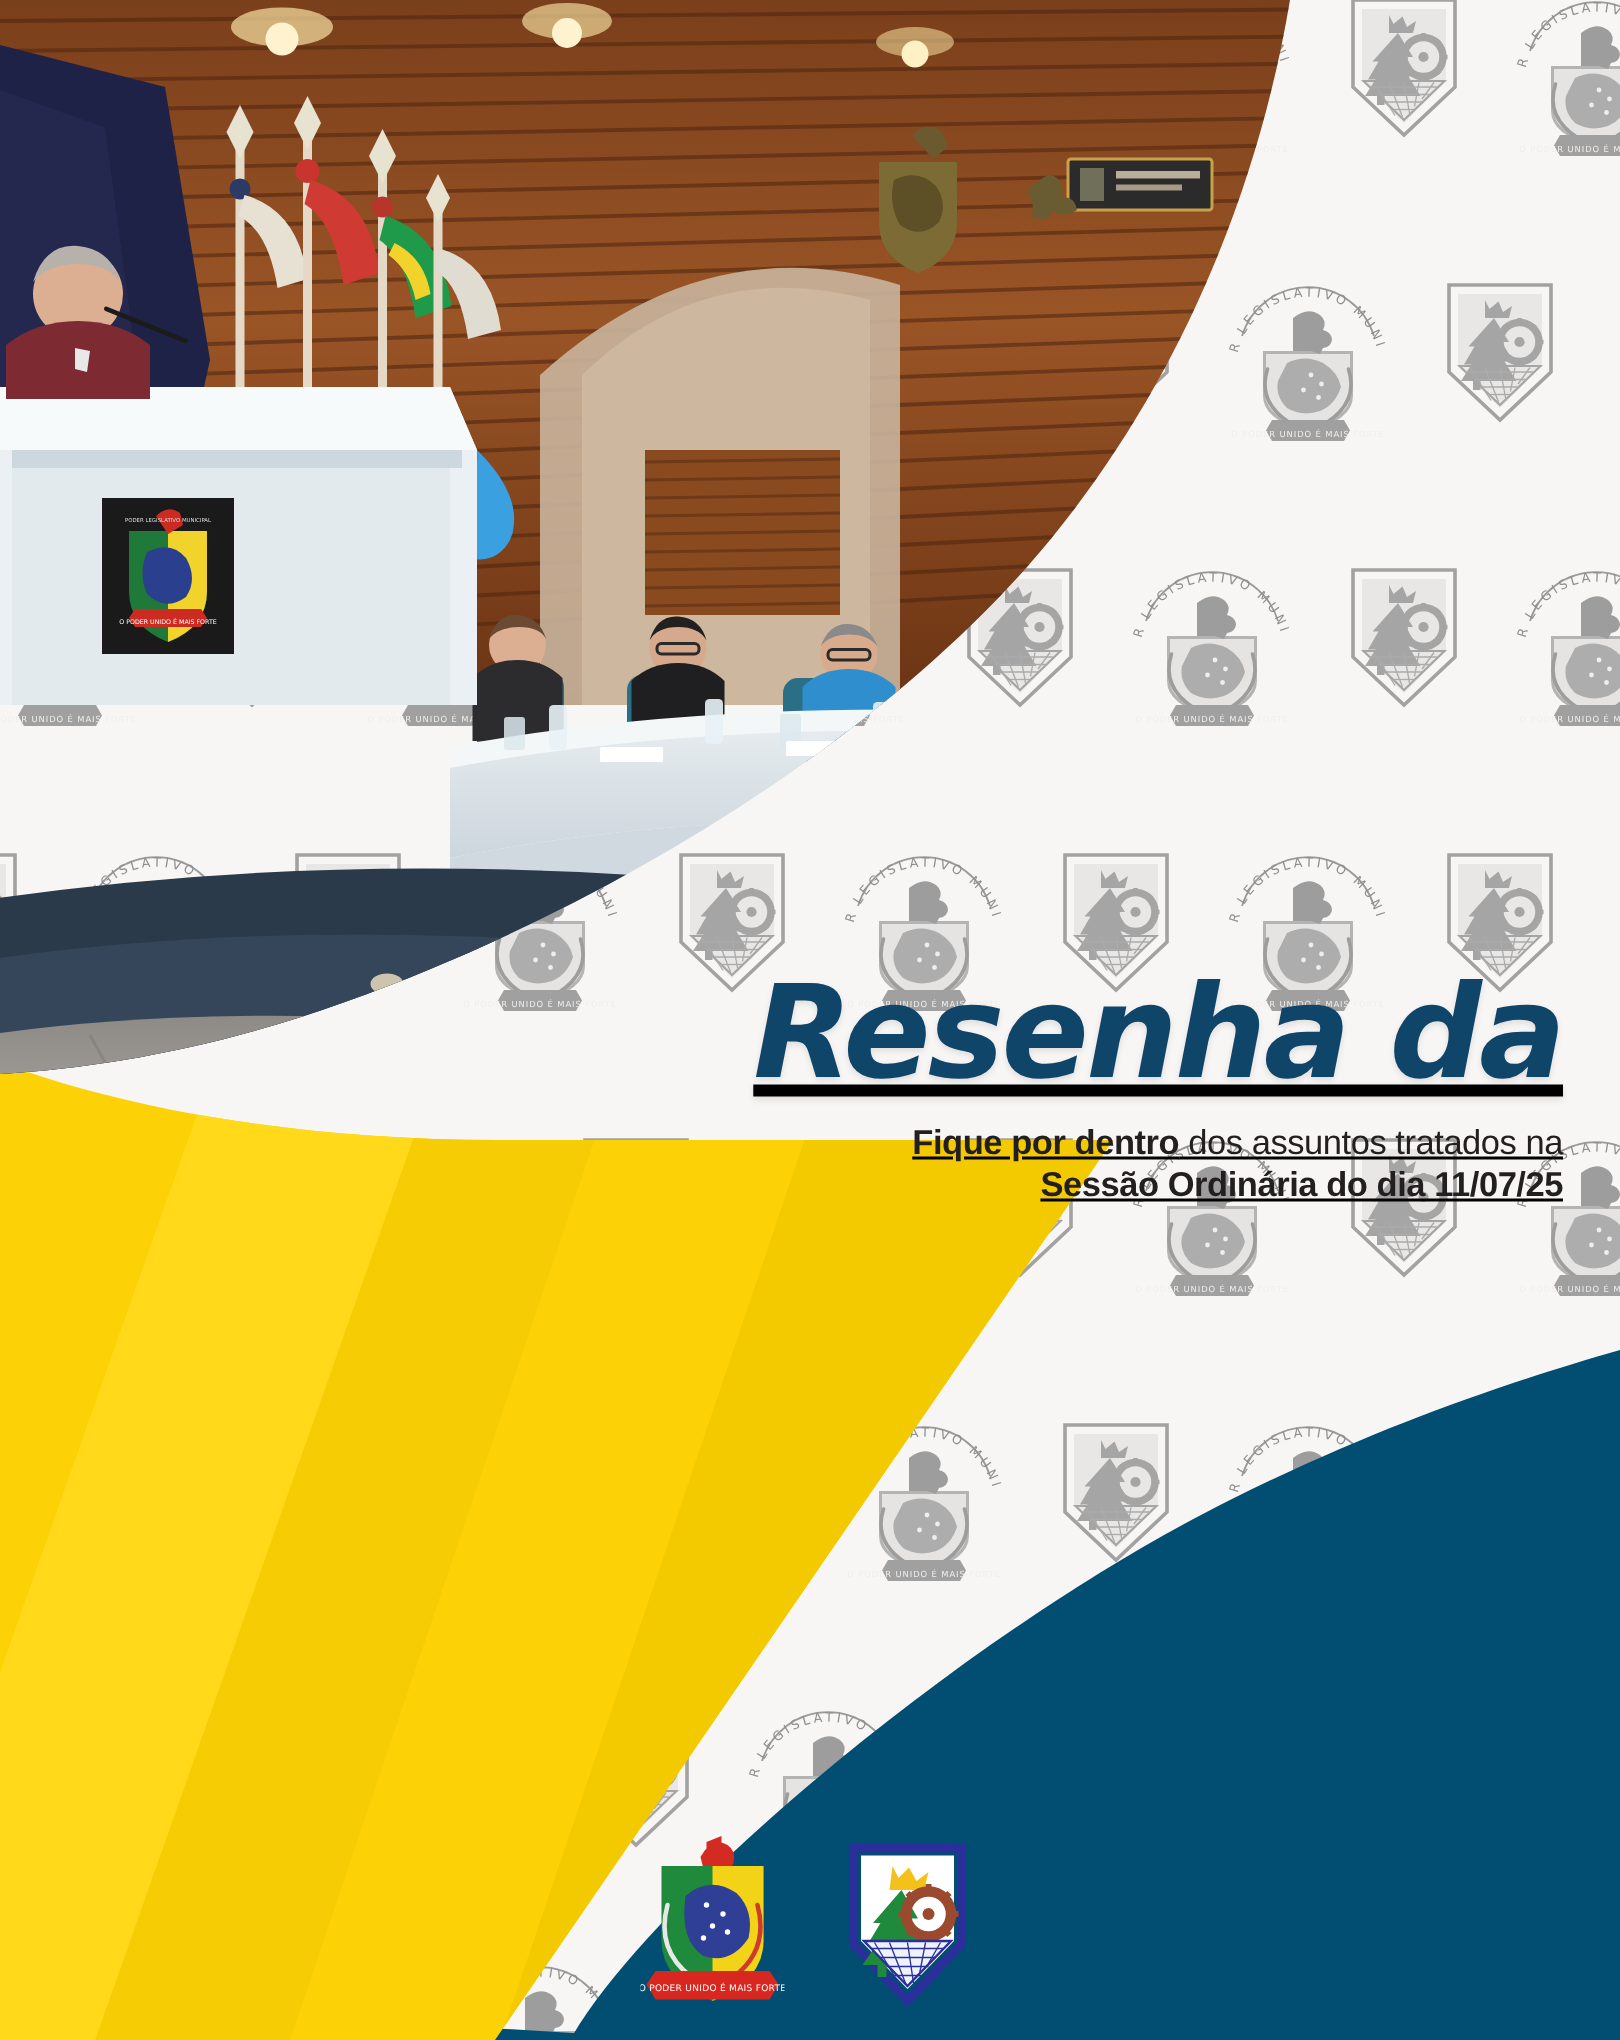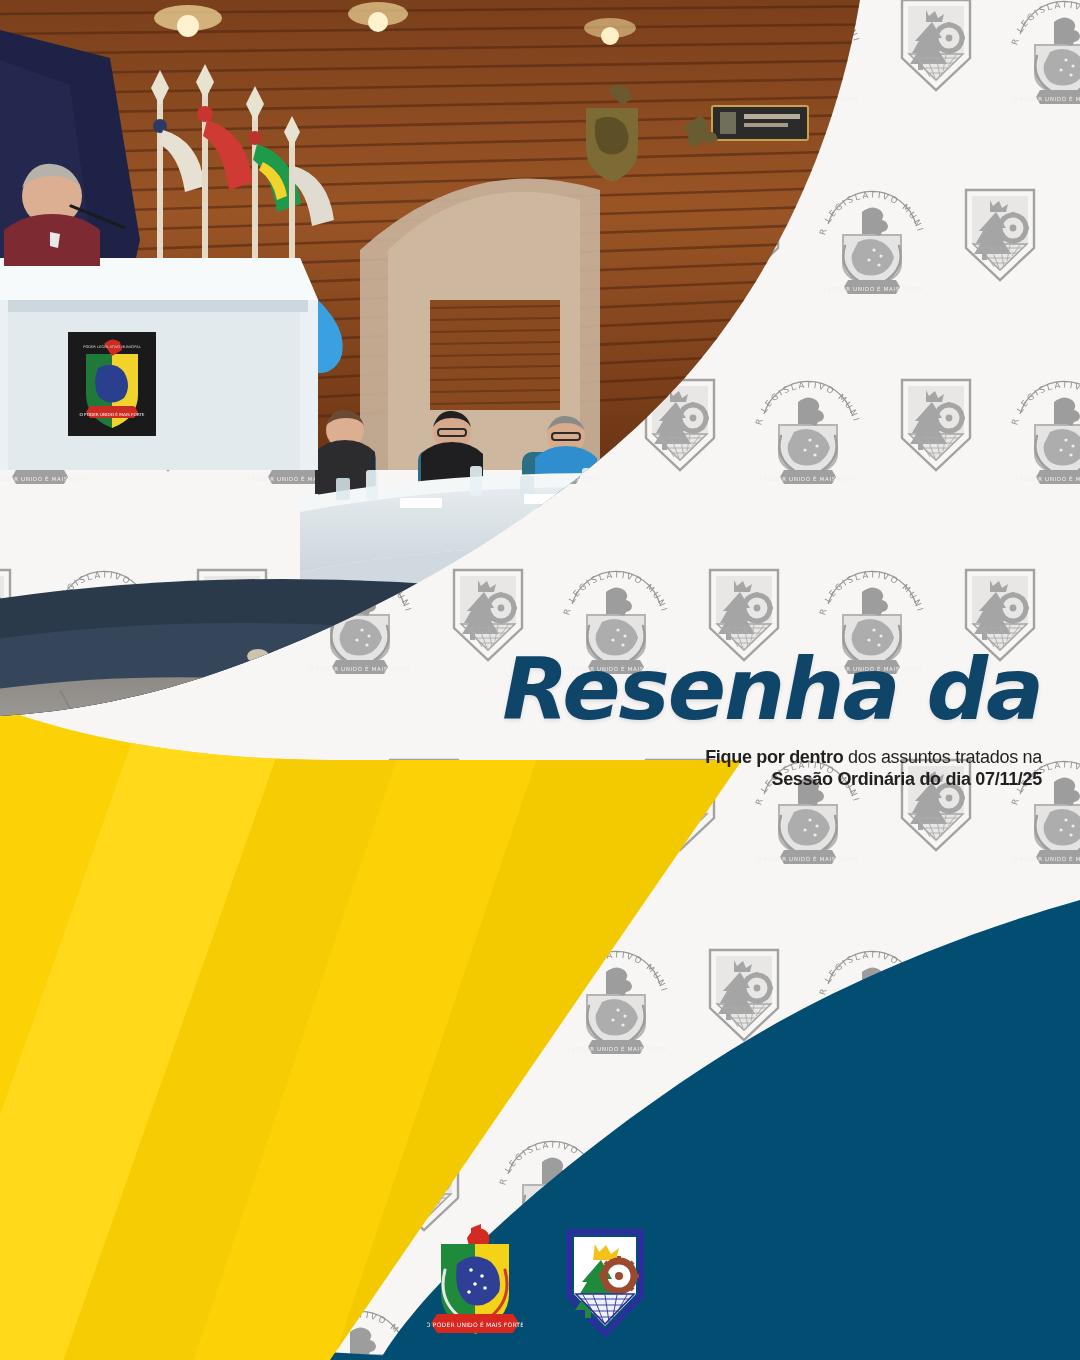--- a/index.html
+++ b/index.html
@@ -19,35 +19,35 @@
   .blue-block { position:absolute; inset:0; z-index:2; }
   .yellow-block { position:absolute; inset:0; z-index:3; }
 
   
   .photo-wrap { position:absolute; left:0; top:0; width:900px; height:740px; z-index:4; }
   .photo { position:absolute; inset:0; }
 
   
   .text-block {
     position:absolute; right:38px; top:650px; z-index:6;
-    text-align:right; width:660px;
+    text-align:right; width:660px;text-decoration:underline;
   }
   .title {
     font-family:"DejaVu Sans", sans-serif;
     font-weight:bold; font-style:italic;
     font-size:86px; line-height:.92;
     color:#10456A;
     letter-spacing:-2px;
     text-shadow:0 2px 4px rgba(0,0,0,.10);
   }
   .title .l2 { display:block; }
   .subtitle {
     margin-top:18px;
     font-family:"Liberation Sans", sans-serif;
-    font-size:18px; line-height:1.22; color:#231F20;
+    font-size:23px; line-height:1.22; color:#231F20;
     letter-spacing:-.3px;
   }
   .subtitle .sb { font-weight:bold; }
   .subtitle .ln2 { display:block; font-weight:bold; }
 
   
   .crests {
     position:absolute; left:0; right:0; bottom:18px; z-index:7;
     display:flex; justify-content:center; align-items:flex-end; gap:34px;
   }
@@ -469,21 +469,21 @@
       </g>
     </svg>
   </div>
 
   <div class="text-block">
     <div class="title">
       <span>Resenha da</span>
     </div>
     <div class="subtitle">
       <span class="sb">Fique por dentro</span><span> dos assuntos tratados na</span>
-      <span class="ln2">Sessão Ordinária do dia 07/11/25</span>
+      <span class="ln2">Sessão Ordinária do dia 11/07/25</span>
     </div>
   </div>
 
   <div class="crests">
 
     <svg class="crest" width="96" height="120" viewBox="0 0 96 120">
       <path d="M40,16 q8,-14 18,-8 q6,4 4,12 l-4,8 l-16,-4 z" fill="#d32a21"></path>
       <path d="M44,6 l10,-4 l0,12 l-10,2 z" fill="#d32a21"></path>
       <path d="M14,22 L82,22 L82,72 Q82,98 48,112 Q14,98 14,72 Z" fill="#1f8a3c"></path>
       <path d="M48,22 L82,22 L82,72 Q82,98 48,112 Z" fill="#f2d317"></path>

